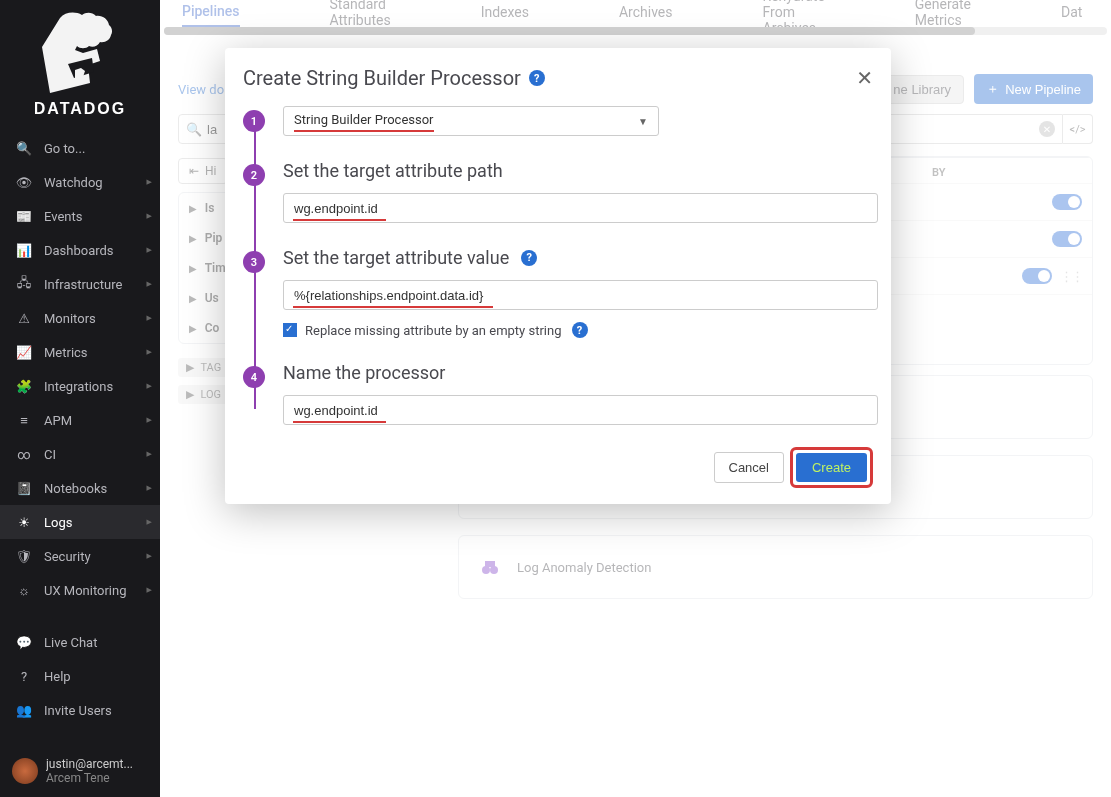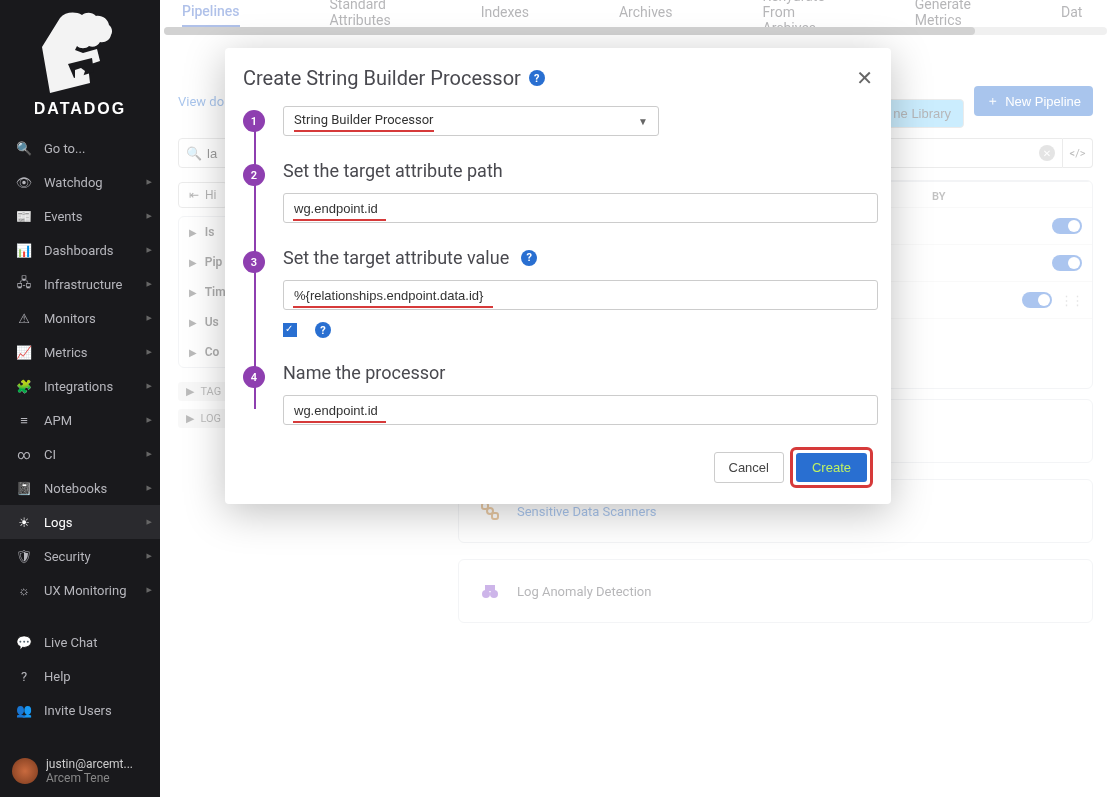--- a/index.html
+++ b/index.html
@@ -70,23 +70,23 @@
       gap: 48px;
     }
     .tab-track { position:absolute; left:4px; right:4px; bottom:-6px; height:8px; background:#d9d9d9; border-radius:4px; }
     .tab-fill { height:100%; width: 86%; background:#8e8e8e; border-radius:4px; }
     .tab-item { margin-right: 42px; font-size: 14px; color: #49494f; cursor:pointer; padding-bottom: 6px; }
     .tab-item.active { color:#3a65c9; border-bottom: 2px solid #3a65c9; font-weight:500; }
 
     .top-row { display:flex; align-items:center; padding: 44px 18px 10px; gap:10px; }
     .view-docs { color:#296fd1; font-size: 13px; }
     .btn-outline {
-      border:1px solid #ccc; background:#7dd3fc; border-radius:4px;
+      border:1px solid #ccc; background:#e5e5e5; border-radius:4px;
       padding: 6px 12px; font-size:13px; cursor:pointer; color:#49494f;
-      display:flex; align-items:flex-start; gap:6px;margin-top:25px;
+      display:flex; align-items:flex-start; gap:6px;
     }
     .btn-primary {
       background:#296fd1; color:#fff; border:none; border-radius:4px;
       padding: 6px 12px; font-size:13px; cursor:pointer;
       display:flex; align-items:center; gap:6px;
     }
     .search-wrap {
       margin: 0 18px; position:relative; display:flex; align-items:center;
     }
     .search-input {
@@ -445,20 +445,21 @@
         <h3>
             <span>Set the target attribute value</span>
             <span class="help-circ">?</span>
           </h3>
         <div style="position:relative;width:595px;">
           <input class="txt-input" value="%{relationships.endpoint.data.id}" style="">
           <span style="position:absolute;left:10px;bottom:2px;width:200px;height:2px;background:#d63a3a;"></span>
         </div>
         <div class="chk-row">
           <span class="chk"></span>
+          <span>Replace missing attribute by an empty string</span>
           <span class="help-circ" style="margin-left:10px">?</span>
         </div>
       </div>
     </div>
 
     <div class="step" style="margin-bottom:10px">
       <div class="step-num">4</div>
       <div class="step-body">
         <h3>Name the processor</h3>
         <div style="position:relative;width:595px;">

